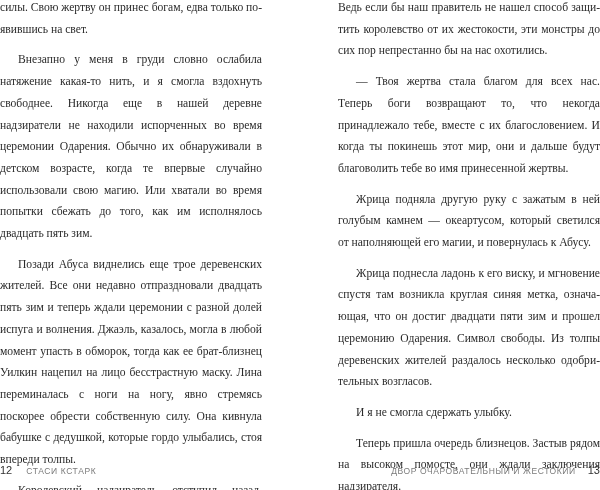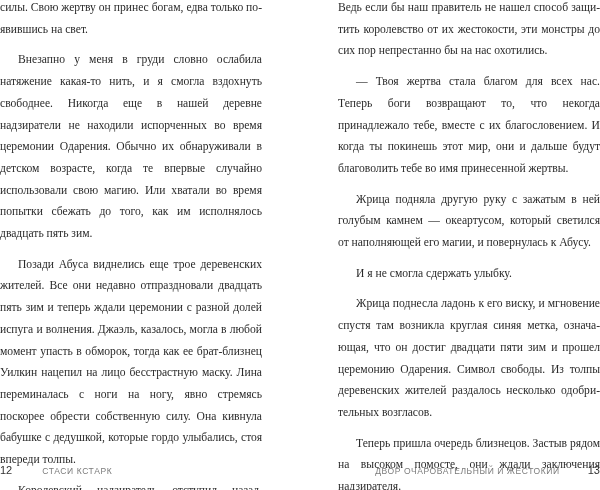--- a/index.html
+++ b/index.html
@@ -18,21 +18,21 @@
     padding-top: 0px;
   }
   .text p { margin:0; text-indent: 0; }
   .text p.indent { text-indent: 18px; margin-top: 9px; }
   .left .text { margin-top: -3px; }
   .right .text { margin-top: -3px; }
   .footer {
     position:absolute; top:464px;
     font-family: "Liberation Sans", "DejaVu Sans", sans-serif;
     color:#7a7a7a; font-size:8.5px; letter-spacing:0.6px;
-    display:flex; align-items:baseline; width:100%;gap:16px;
+    display:flex; align-items:baseline; width:100%;
   }
   .left .footer { left:0; }
   .right .footer { right:0; justify-content:flex-end; }
   .pnum { color:#333; font-size:11px; letter-spacing:0; }
   .left .pnum { margin-right:14px; }
   .right .pnum { margin-left:12px; }
 </style>
 </head>
 <body>
 
@@ -48,22 +48,22 @@
     <span class="pnum">12</span>
     <span>СТАСИ КСТАРК</span>
   </div>
 </div>
 
 <div class="page right">
   <div class="text">
     <p>Ведь если бы наш правитель не нашел способ защи­тить королевство от их жестокости, эти монстры до сих пор непрестанно бы на нас охотились.</p>
     <p class="indent">— Твоя жертва стала благом для всех нас. Теперь боги возвращают то, что некогда принадлежало тебе, вместе с их благословением. И когда ты покинешь этот мир, они и дальше будут благоволить тебе во имя принесенной жертвы.</p>
     <p class="indent">Жрица подняла другую руку с зажатым в ней голу­бым камнем — океартусом, который светился от на­полняющей его магии, и повернулась к Абусу.</p>
+    <p class="indent">Жрица поднесла ладонь к его виску, и мгновение спустя там возникла круглая синяя метка, означа­ющая, что он достиг двадцати пяти зим и прошел церемонию Одарения. Символ свободы. Из толпы деревенских жителей раздалось несколько одобри­тельных возгласов.</p>
     <p class="indent">И я не смогла сдержать улыбку.</p>
-    <p class="indent">Жрица поднесла ладонь к его виску, и мгновение спустя там возникла круглая синяя метка, означа­ющая, что он достиг двадцати пяти зим и прошел церемонию Одарения. Символ свободы. Из толпы деревенских жителей раздалось несколько одобри­тельных возгласов.</p>
     <p class="indent">Теперь пришла очередь близнецов. Застыв рядом на высоком помосте, они ждали заключения надзира­теля.</p>
 
   </div>
   <div class="footer">
     <span>ДВОР ОЧАРОВАТЕЛЬНЫЙ И ЖЕСТОКИЙ</span>
     <span class="pnum">13</span>
   </div>
 </div>
 
 </body></html>

